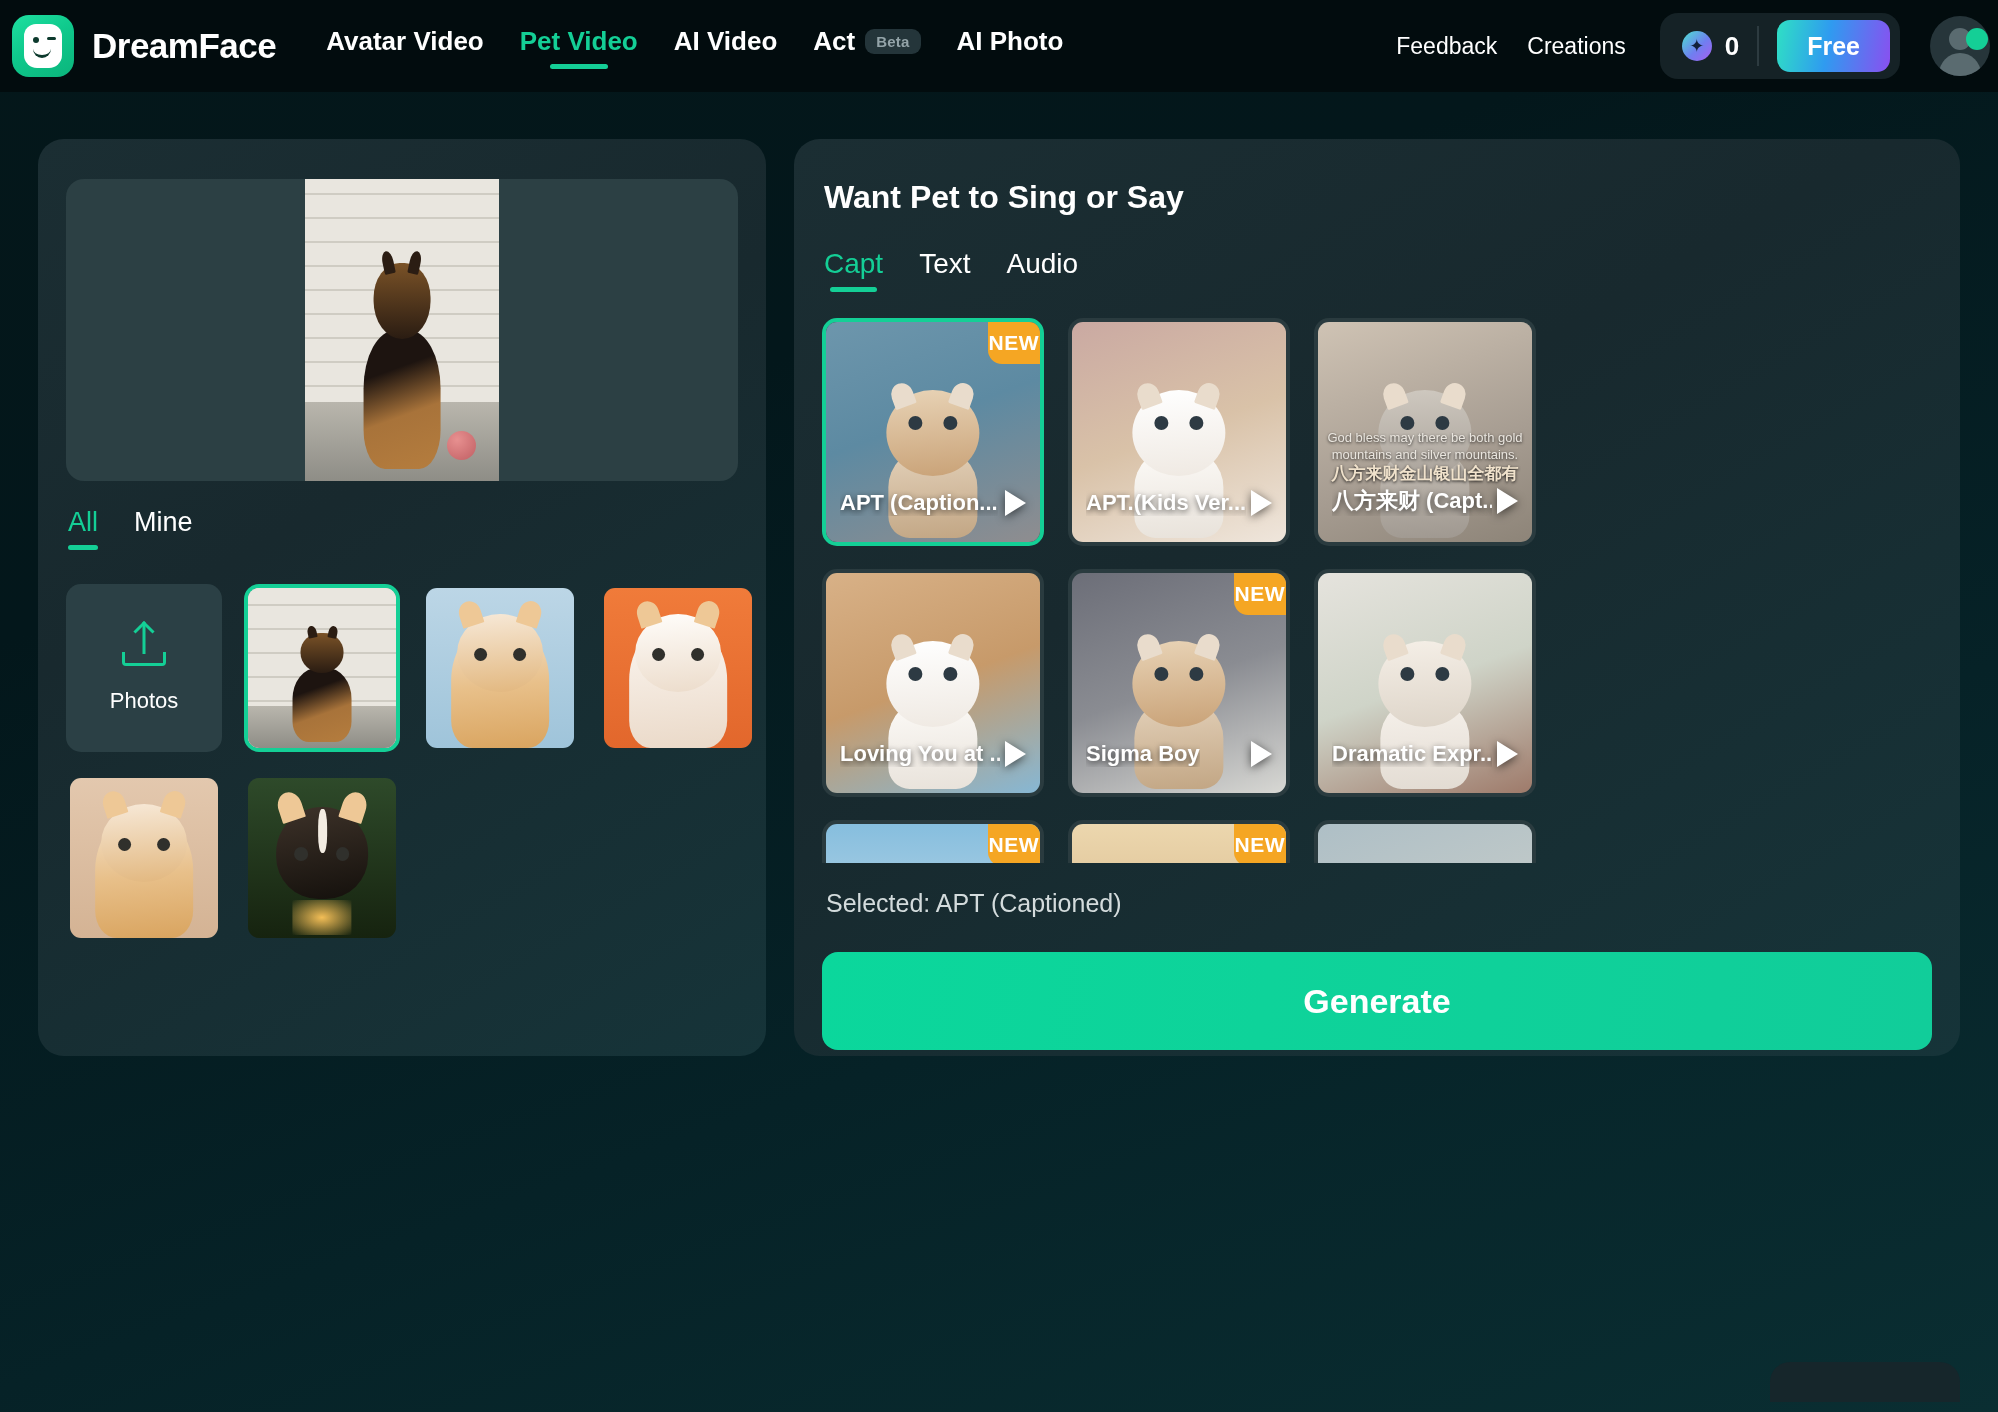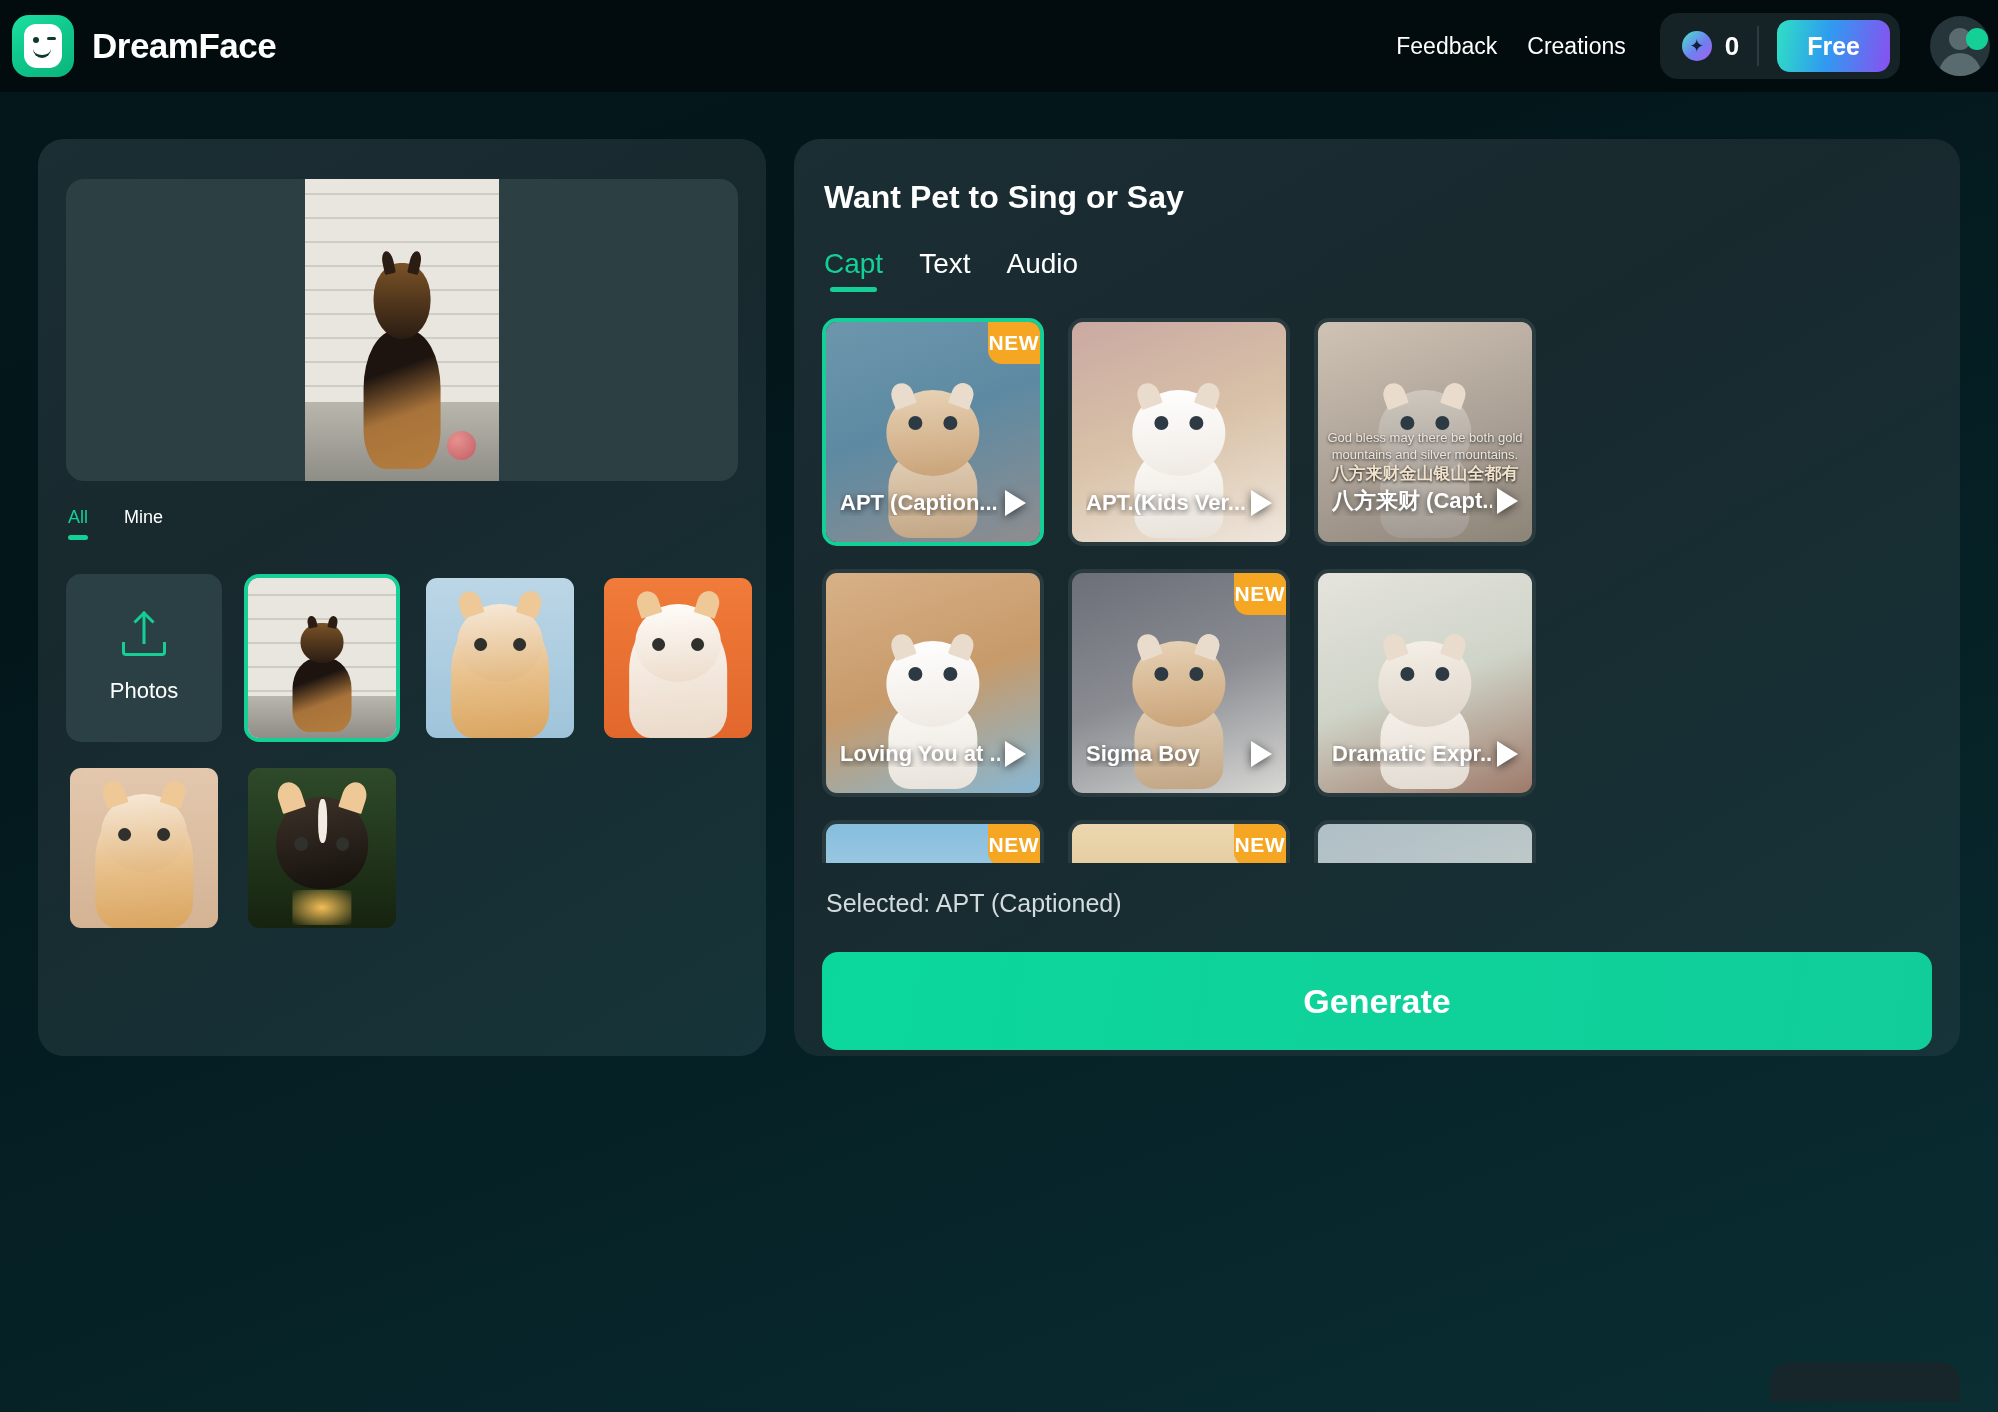--- a/index.html
+++ b/index.html
@@ -200,21 +200,21 @@
   .dogshape .ear-r { right: 16%; transform: rotate(12deg); }
   .ball {
     position: absolute; right: 12%; bottom: 7%;
     width: 15%; aspect-ratio: 1; border-radius: 50%;
     background: radial-gradient(circle at 35% 30%, #e79090, #c05f63);
   }
 
   
   .subtabs { display: flex; gap: 36px; margin-bottom: 34px; margin-left: 2px; }
   .subtab {
-    font-size: 18px; color: #ffffff; position: relative;
+    font-size: 27px; color: #ffffff; position: relative;
     padding-bottom: 12px; cursor: pointer;
   }
   .subtab.active { color: #14cf96; }
   .subtab.active::after {
     content:""; position:absolute; left:0; bottom:0;
     width: 100%; height: 5px; border-radius: 3px; background: #14cf96;
   }
 
   
   .thumb-grid {
@@ -442,20 +442,38 @@
   <div class="logo-mark">
     <div class="face">
       <div class="eye-l"></div>
       <div class="eye-r"></div>
       <div class="smile"></div>
     </div>
   </div>
 
   <div class="brand">DreamFace</div>
 
+  <nav class="main-nav">
+    <div class="nav-item">
+      <span>Avatar Video</span>
+    </div>
+    <div class="nav-item active">
+      <span>Pet Video</span>
+    </div>
+    <div class="nav-item">
+      <span>AI Video</span>
+    </div>
+    <div class="nav-item">
+      <span>Act</span>
+      <span class="beta-badge">Beta</span>
+    </div>
+    <div class="nav-item">
+      <span>AI Photo</span>
+    </div>
+  </nav>
 
   <div class="header-right">
     <div class="link-item">Feedback</div>
     <div class="link-item">Creations</div>
 
     <div class="credit-box">
       <div class="credit-left">
         <div class="spark-icon">✦</div>
         <div class="credit-count">0</div>
       </div>

